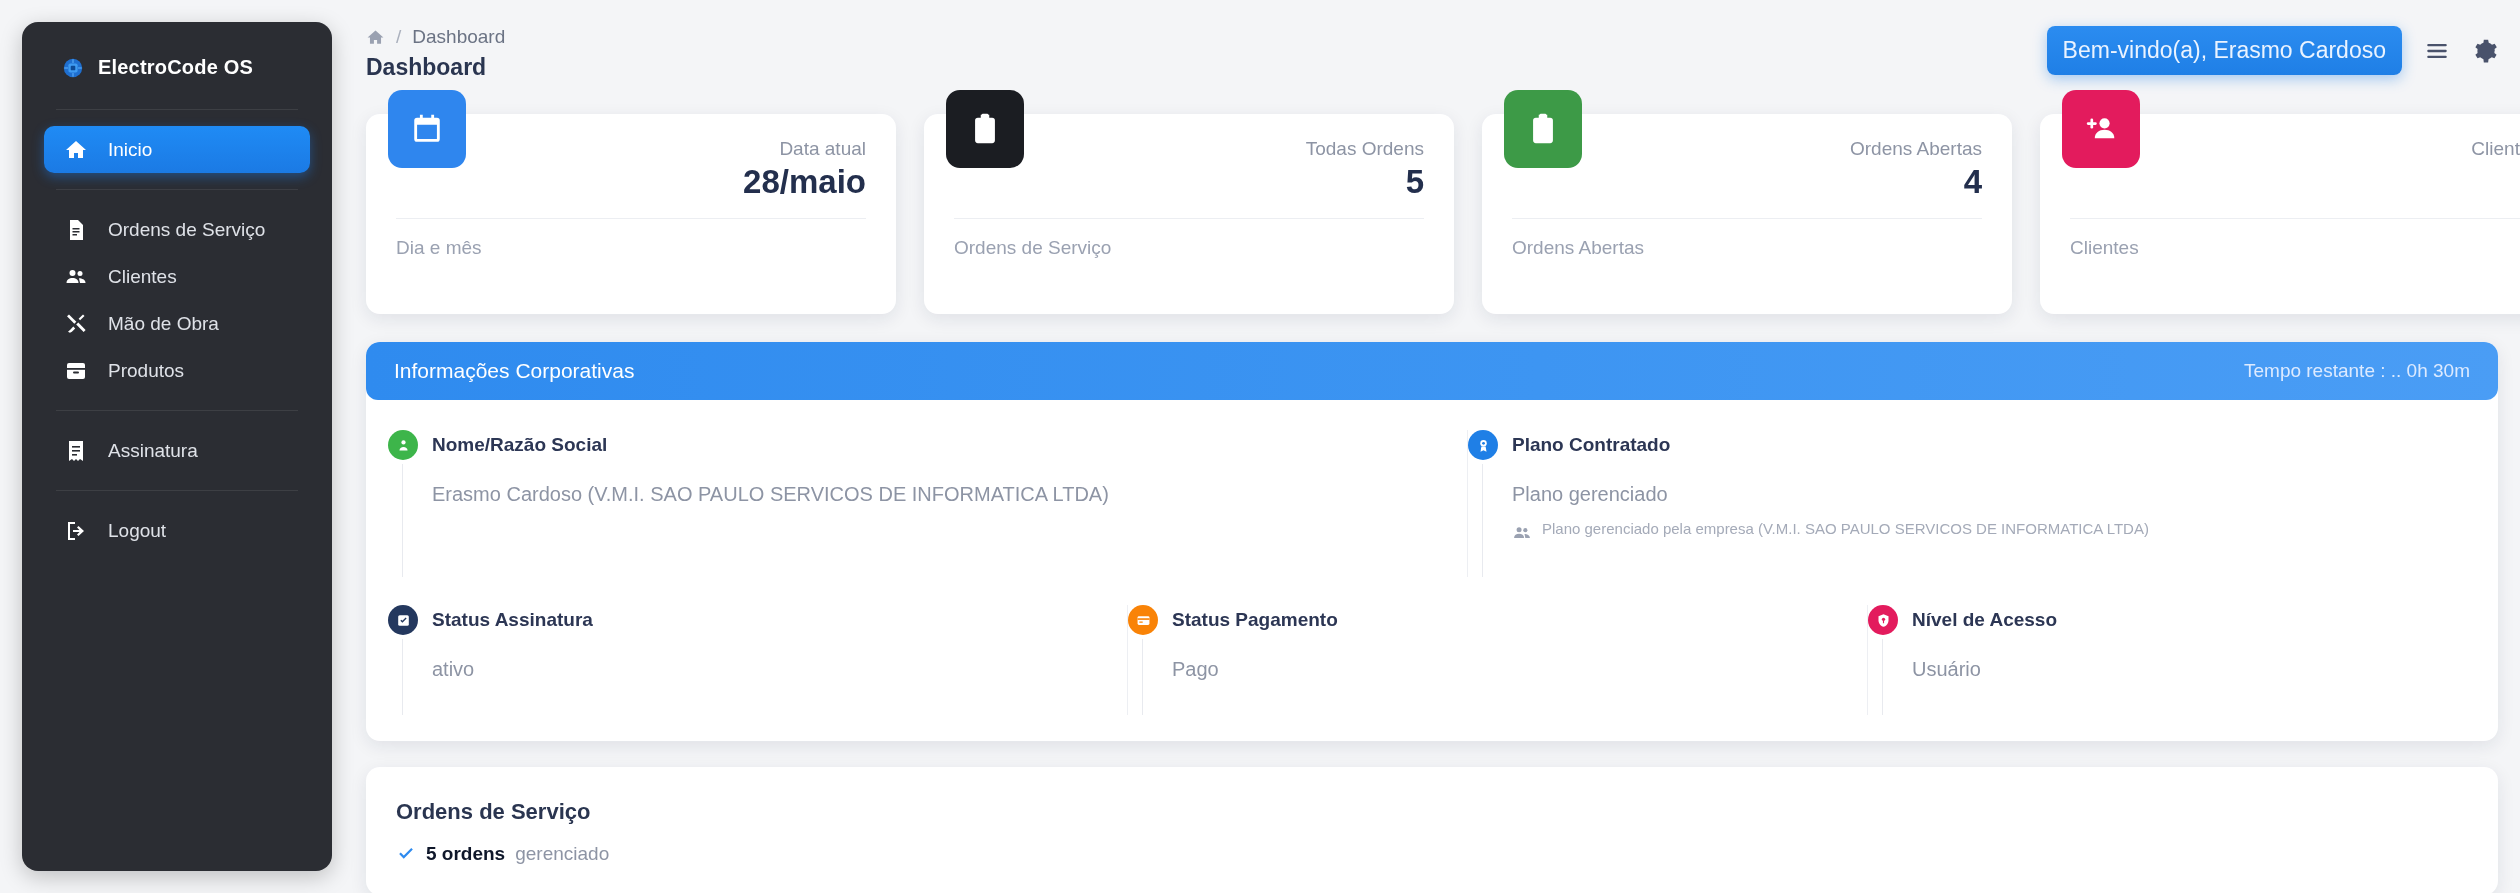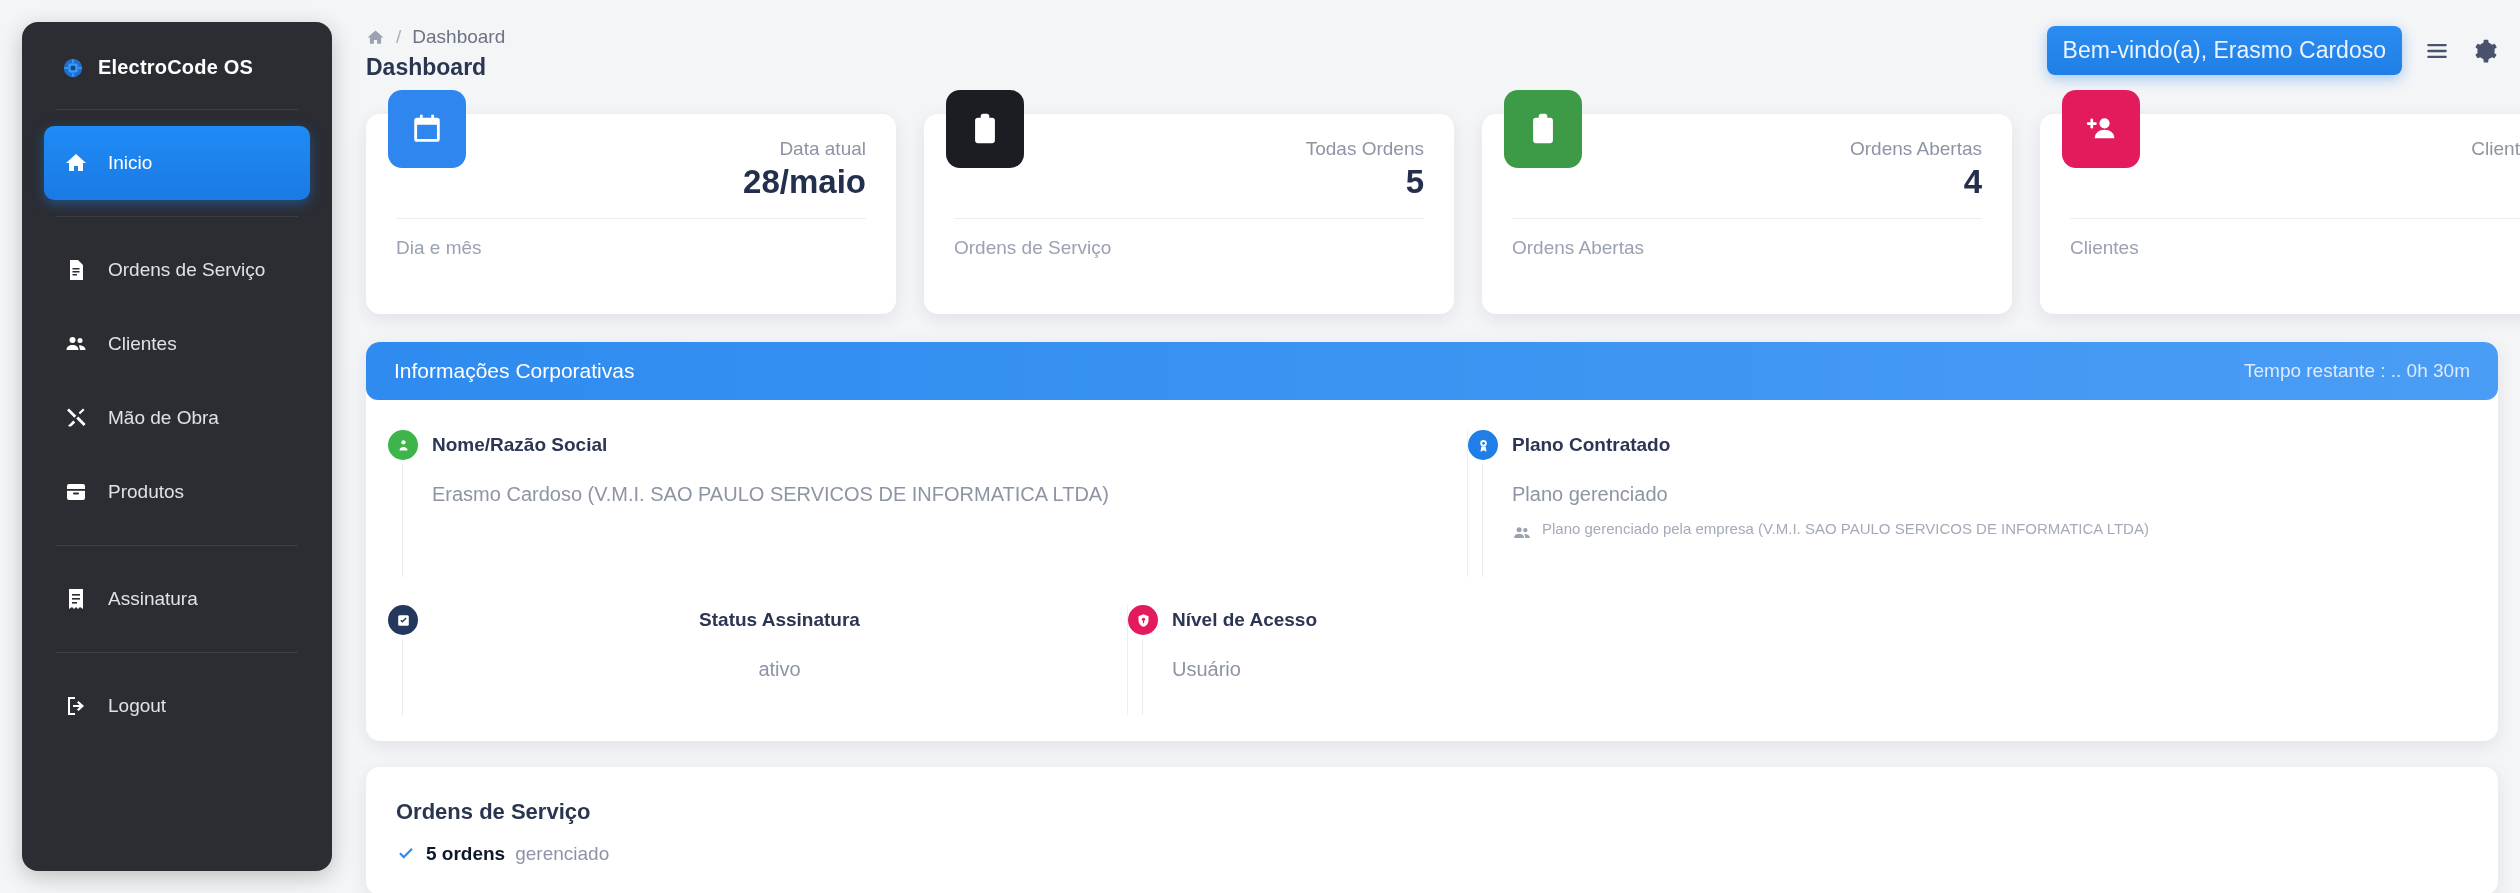--- a/index.html
+++ b/index.html
@@ -25,21 +25,21 @@
   .brand {
     display: flex; align-items: center; gap: 14px;
     padding: 34px 0 30px 40px;
   }
   .brand-logo { width: 22px; height: 22px; flex: 0 0 22px; display:block; }
   .brand-name { color: #ffffff; font-size: 20px; font-weight: bold; letter-spacing: .2px; }
   .sb-sep { height: 1px; background: rgba(255,255,255,.085); margin: 0 34px; }
   .nav { padding: 16px 22px 0 22px; }
   .nav-item {
     display: flex; align-items: center; gap: 20px;
-    height: 74px; padding-left: 20px;
+    height: 47px; padding-left: 20px;
     border-radius: 10px;
     color: #dfe2e8; font-size: 19px;
     cursor: pointer;
   }
   .nav-item .nav-ico { width: 24px; height: 24px; flex: 0 0 24px; display: block; fill: #ffffff; }
   .nav-item.active {
     background: linear-gradient(180deg,#1f8bf5 0%,#1b7ae4 100%);
     color: #ffffff; font-weight: normal;
     box-shadow: 0 4px 12px rgba(28,122,228,.45);
   }
@@ -103,21 +103,21 @@
     border-radius: 12px;
   }
   .corp-head-title { color: #ffffff; font-size: 21px; font-weight: normal; flex: 1 1 auto; }
   .corp-head-timer { color: #dceaff; font-size: 19px; white-space: nowrap; }
   .corp-body { padding: 30px 22px 26px 22px; }
   .corp-row { display: flex; }
   .corp-row.second { margin-top: 28px; }
   .corp-cell { position: relative; padding: 0 0 34px 44px; }
   .corp-cell.w-left { flex: 0 0 1080px; border-right: 1px solid #edeff3; }
   .corp-cell.w-right { flex: 1 1 auto; }
-  .corp-cell.third { flex: 0 0 740px; border-right: 1px solid #edeff3; text-align: center; }
+  .corp-cell.third { flex: 0 0 740px; border-right: 1px solid #edeff3; }
   .corp-cell.third-last { flex: 1 1 auto; border-right: none; }
   .corp-dot {
     position: absolute; left: 0; top: 0;
     width: 30px; height: 30px; border-radius: 50%;
     display: flex; align-items: center; justify-content: center;
   }
   .corp-dot svg { width: 15px; height: 15px; fill: #ffffff; display: block; }
   .corp-spine {
     position: absolute; left: 14px; top: 34px; bottom: 0;
     width: 1px; background: #e8eaef;
@@ -372,20 +372,32 @@
             <div class="corp-dot" style="background:#24385e">
               <svg viewBox="0 0 24 24">
                   <rect x="3.5" y="3.5" width="17" height="17" rx="2.5"></rect>
                   <path d="M7 12.2 10.2 15.4 17 8.6l-1.6-1.6-5.2 5.2-1.6-1.6z" fill="#24385e"></path>
                 </svg>
             </div>
             <div class="corp-spine"></div>
             <div class="corp-label">Status Assinatura</div>
             <div class="corp-value">ativo</div>
           </div>
+          <div class="corp-cell third">
+            <div class="corp-dot" style="background:#f98307">
+              <svg viewBox="0 0 24 24">
+                  <rect x="2.5" y="5" width="19" height="14" rx="2.2"></rect>
+                  <rect x="2.5" y="8.4" width="19" height="2.6" fill="#f98307"></rect>
+                  <rect x="5" y="13.5" width="6" height="2" rx="1" fill="#f98307"></rect>
+                </svg>
+            </div>
+            <div class="corp-spine"></div>
+            <div class="corp-label">Status Pagamento</div>
+            <div class="corp-value">Pago</div>
+          </div>
           <div class="corp-cell third-last">
             <div class="corp-dot" style="background:#e31b5d">
               <svg viewBox="0 0 24 24">
                   <path d="M12 2 4 5.2v6.3c0 5 3.4 9.5 8 10.5 4.6-1 8-5.5 8-10.5V5.2z"></path>
                   <circle cx="12" cy="10" r="2.6" fill="#e31b5d"></circle>
                   <rect x="11.1" y="11.4" width="1.8" height="5" fill="#e31b5d"></rect>
                 </svg>
             </div>
             <div class="corp-spine"></div>
             <div class="corp-label">Nível de Acesso</div>

